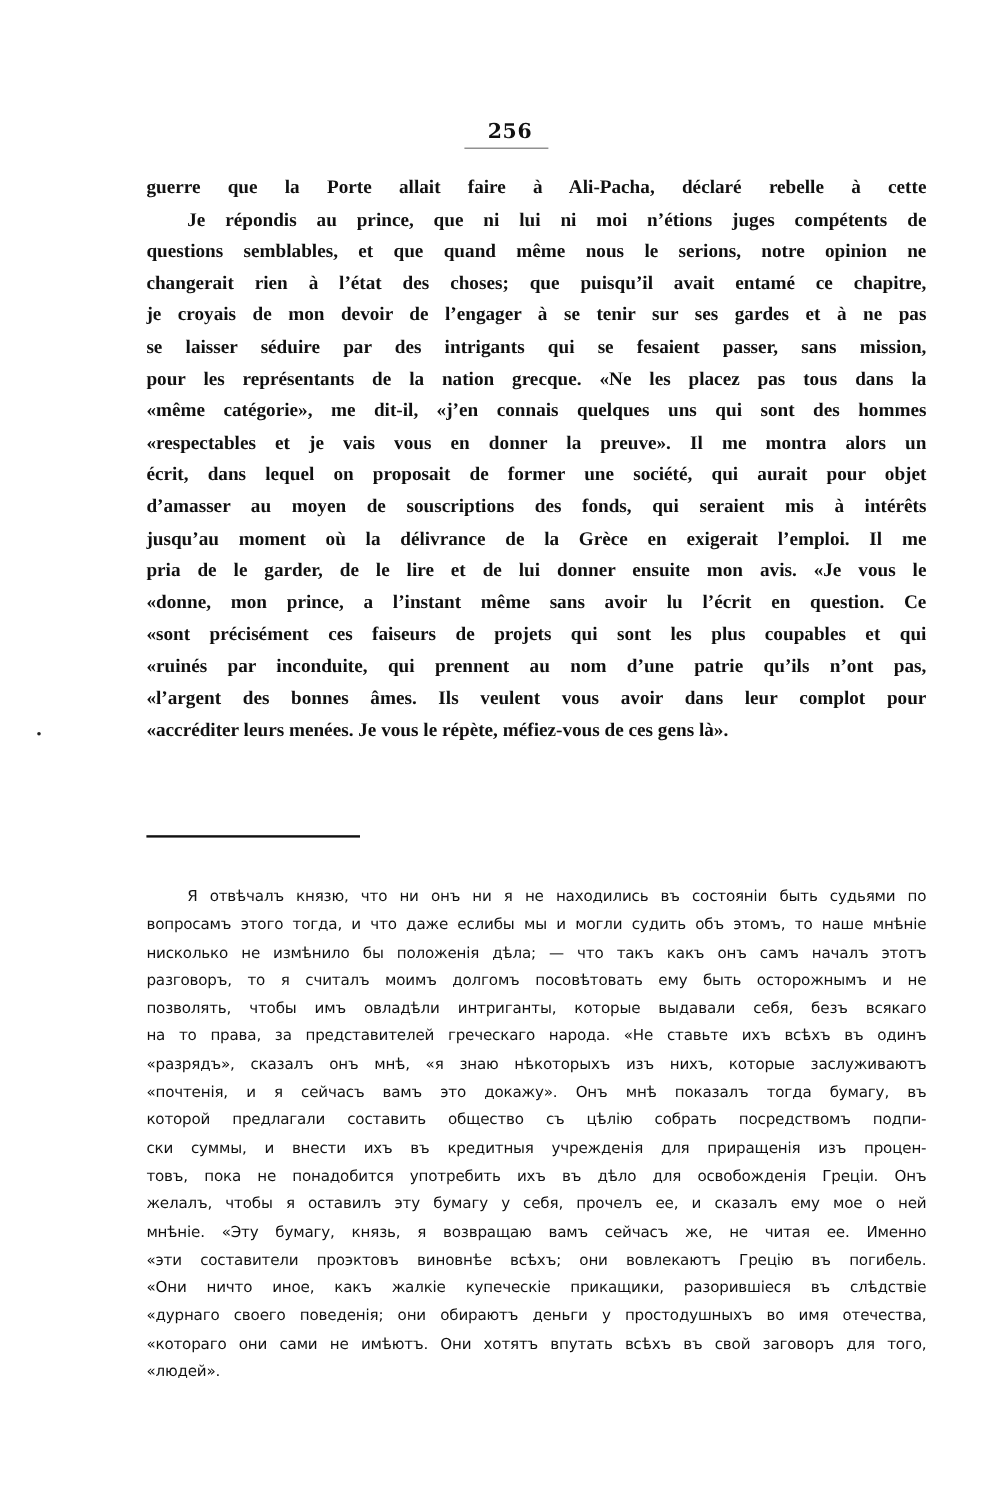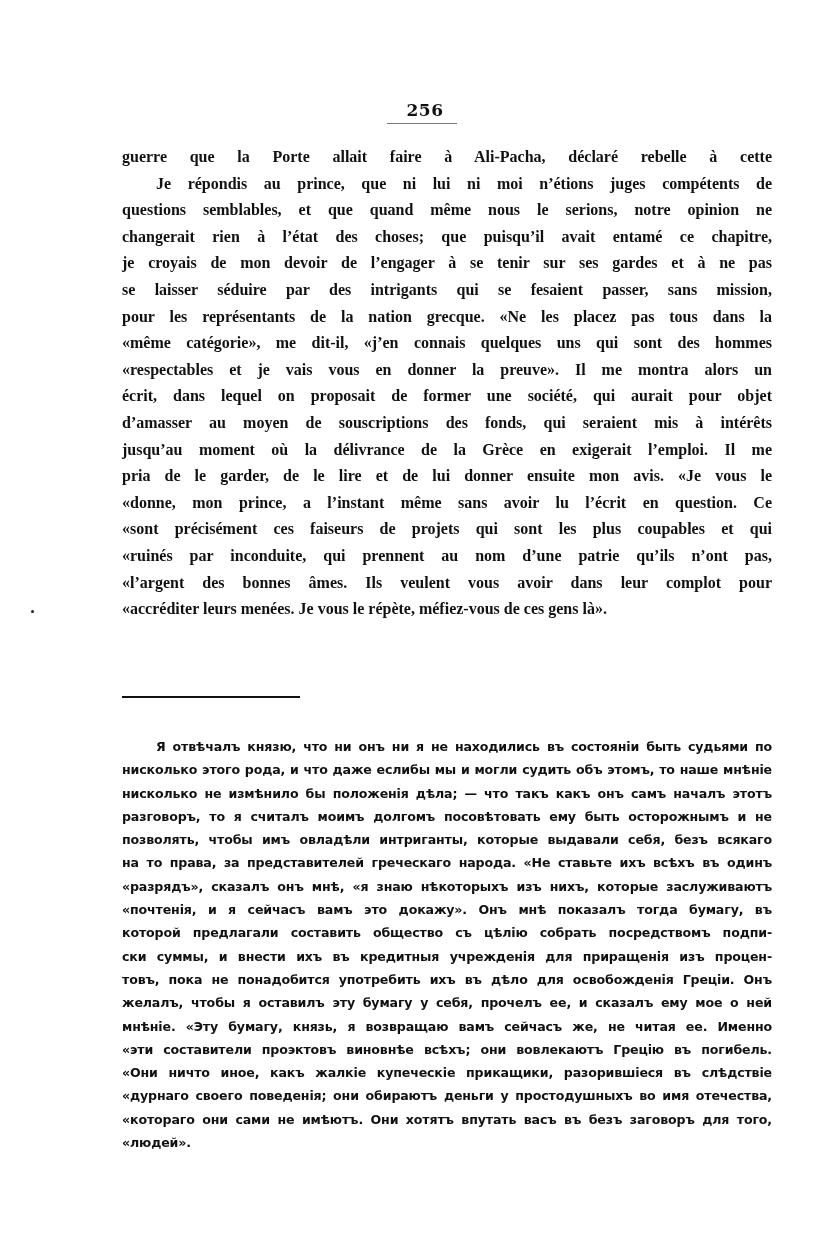--- a/index.html
+++ b/index.html
@@ -70,21 +70,21 @@
       width: 178px;
       height: 2px;
       background: #111;
     }
     .footnote {
       position: absolute;
       left: 122px;
       top: 735px;
       width: 650px;
       font-family: "DejaVu Sans", sans-serif;
-      font-weight: bold;
+      font-weight: normal;
       font-size: 12.6px;
       line-height: 23.3px;
       letter-spacing: -0.15px;
     }
     .footnote .line {
       display: block;
       white-space: nowrap;
       text-align: justify;
       text-align-last: justify;
       height: 23.3px;
@@ -133,32 +133,32 @@
     <span class="line">«sont précisément ces faiseurs de projets qui sont les plus coupables et qui</span>
     <span class="line">«ruinés par inconduite, qui prennent au nom d’une patrie qu’ils n’ont pas,</span>
     <span class="line">«l’argent des bonnes âmes. Ils veulent vous avoir dans leur complot pour</span>
     <span class="line last">«accréditer leurs menées. Je vous le répète, méfiez-vous de ces gens là».</span>
   </div>
 
   <div class="footnote-rule"></div>
 
   <div class="footnote">
     <span class="line indent">Я отвѣчалъ князю, что ни онъ ни я не находились въ состоянiи быть судьями по</span>
-    <span class="line">нисколько этого рода, и что даже еслибы мы и могли судить объ этомъ, то наше мнѣнiе</span>
+    <span class="line">вопросамъ этого тогда, и что даже еслибы мы и могли судить объ этомъ, то наше мнѣнiе</span>
     <span class="line">нисколько не измѣнило бы положенiя дѣла; — что такъ какъ онъ самъ началъ этотъ</span>
     <span class="line">разговоръ, то я считалъ моимъ долгомъ посовѣтовать ему быть осторожнымъ и не</span>
     <span class="line">позволять, чтобы имъ овладѣли интриганты, которые выдавали себя, безъ всякаго</span>
     <span class="line">на то права, за представителей греческаго народа. «Не ставьте ихъ всѣхъ въ одинъ</span>
     <span class="line">«разрядъ», сказалъ онъ мнѣ, «я знаю нѣкоторыхъ изъ нихъ, которые заслуживаютъ</span>
     <span class="line">«почтенiя, и я сейчасъ вамъ это докажу». Онъ мнѣ показалъ тогда бумагу, въ</span>
     <span class="line">которой предлагали составить общество съ цѣлiю собрать посредствомъ подпи-</span>
     <span class="line">ски суммы, и внести ихъ въ кредитныя учрежденiя для приращенiя изъ процен-</span>
     <span class="line">товъ, пока не понадобится употребить ихъ въ дѣло для освобожденiя Грецiи. Онъ</span>
     <span class="line">желалъ, чтобы я оставилъ эту бумагу у себя, прочелъ ее, и сказалъ ему мое о ней</span>
     <span class="line">мнѣнiе. «Эту бумагу, князь, я возвращаю вамъ сейчасъ же, не читая ее. Именно</span>
     <span class="line">«эти составители проэктовъ виновнѣе всѣхъ; они вовлекаютъ Грецiю въ погибель.</span>
     <span class="line">«Они ничто иное, какъ жалкiе купеческiе прикащики, разорившiеся въ слѣдствiе</span>
     <span class="line">«дурнаго своего поведенiя; они обираютъ деньги у простодушныхъ во имя отечества,</span>
-    <span class="line">«котораго они сами не имѣютъ. Они хотятъ впутать васъ въ безъ заговоръ для того,</span>
+    <span class="line">«котораго они сами не имѣютъ. Они хотятъ впутать всѣхъ въ свой заговоръ для того,</span>
     <span class="line last">«людей».</span>
   </div>
 
 </div>
 
 </body></html>

